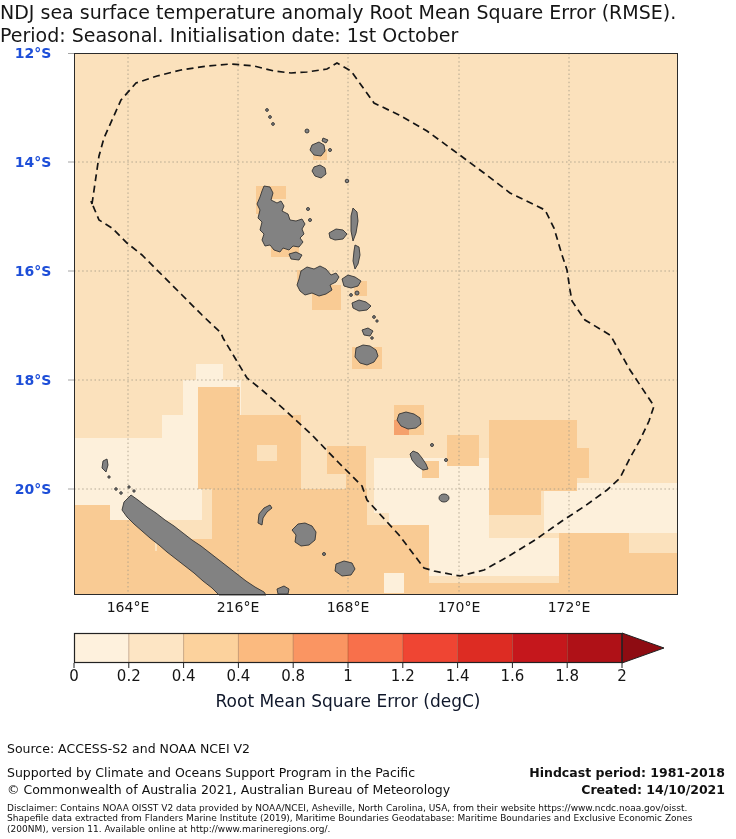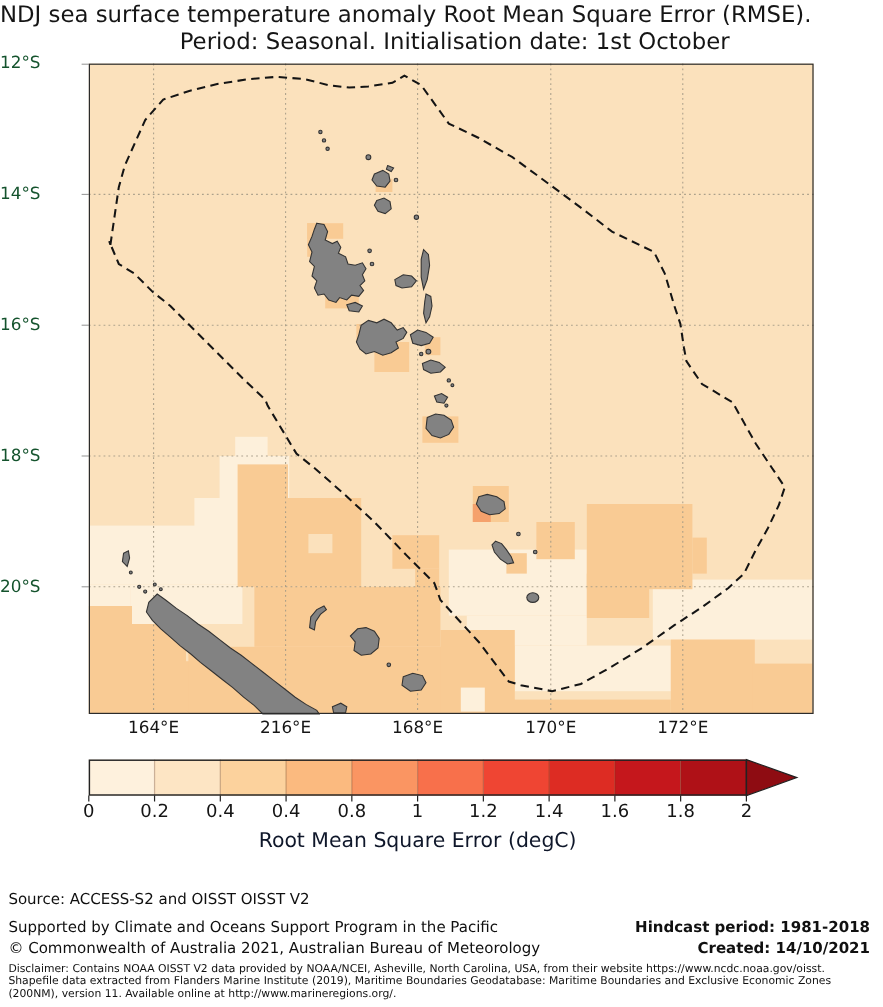--- a/index.html
+++ b/index.html
@@ -1,20 +1,20 @@
 <!DOCTYPE html>
 <html><head>
 <meta charset="utf-8">
 <style>
   html,body{margin:0;padding:0;background:#ffffff;}
   body{width:736px;height:839px;font-family:"DejaVu Sans",sans-serif;color:#111;}
   .fig{position:relative;width:736px;height:839px;background:#ffffff;overflow:hidden;}
-  .title{position:absolute;top:1px;left:0;width:608px;text-align:right;
+  .title{position:absolute;top:1px;left:0;width:608px;text-align:left;
          font-size:19px;line-height:22.5px;color:#151515;white-space:nowrap;}
-  .lat{position:absolute;left:0;width:66px;text-align:left;font-size:14px;color:#14532d;}
+  .lat{position:absolute;left:0;width:66px;text-align:center;font-size:14px;color:#1d4ed8;font-weight:bold;}
   .lon{position:absolute;top:599px;width:64px;text-align:center;font-size:14px;color:#151515;}
   .map-svg{position:absolute;left:74px;top:53px;overflow:visible;}
   .cb-svg{position:absolute;left:74px;top:633px;overflow:visible;}
   .cbtick{position:absolute;top:667px;width:44px;text-align:center;font-size:15px;color:#151515;}
   .cblabel{position:absolute;top:691px;left:198px;width:300px;text-align:center;
            font-size:17px;color:#0f172a;}
   .ft{position:absolute;font-size:12.5px;color:#101010;}
   .ft.right{text-align:left;font-weight:bold;}
   .disc{position:absolute;left:7px;top:803px;width:724px;font-size:9px;
         line-height:10.4px;color:#101010;}
@@ -229,21 +229,21 @@
   <div class="cbtick" style="left:271.2px">0.8</div>
   <div class="cbtick" style="left:326px">1</div>
   <div class="cbtick" style="left:380.8px">1.2</div>
   <div class="cbtick" style="left:435.6px">1.4</div>
   <div class="cbtick" style="left:490.4px">1.6</div>
   <div class="cbtick" style="left:545.2px">1.8</div>
   <div class="cbtick" style="left:600px">2</div>
 
   <div class="cblabel">Root Mean Square Error (degC)</div>
 
-  <div class="ft" style="left:7px;top:741px">Source: ACCESS-S2 and OISST OISST V2</div>
+  <div class="ft" style="left:7px;top:741px">Source: ACCESS-S2 and NOAA NCEI V2</div>
   <div class="ft" style="left:7px;top:765px">Supported by Climate and Oceans Support Program in the Pacific</div>
   <div class="ft right" style="right:11px;top:765px;left:auto">Hindcast period: 1981-2018</div>
   <div class="ft" style="left:7px;top:782px">© Commonwealth of Australia 2021, Australian Bureau of Meteorology</div>
   <div class="ft right" style="right:11px;top:782px;left:auto">Created: 14/10/2021</div>
 
   <div class="disc">
     <div>Disclaimer: Contains NOAA OISST V2 data provided by NOAA/NCEI, Asheville, North Carolina, USA, from their website https://www.ncdc.noaa.gov/oisst.</div>
     <div>Shapefile data extracted from Flanders Marine Institute (2019), Maritime Boundaries Geodatabase: Maritime Boundaries and Exclusive Economic Zones</div>
     <div>(200NM), version 11. Available online at http://www.marineregions.org/.</div>
   </div>

